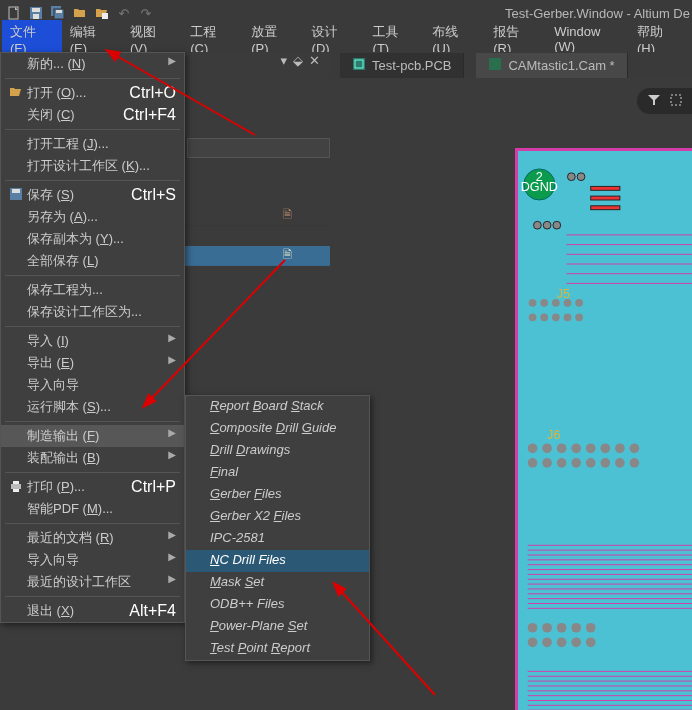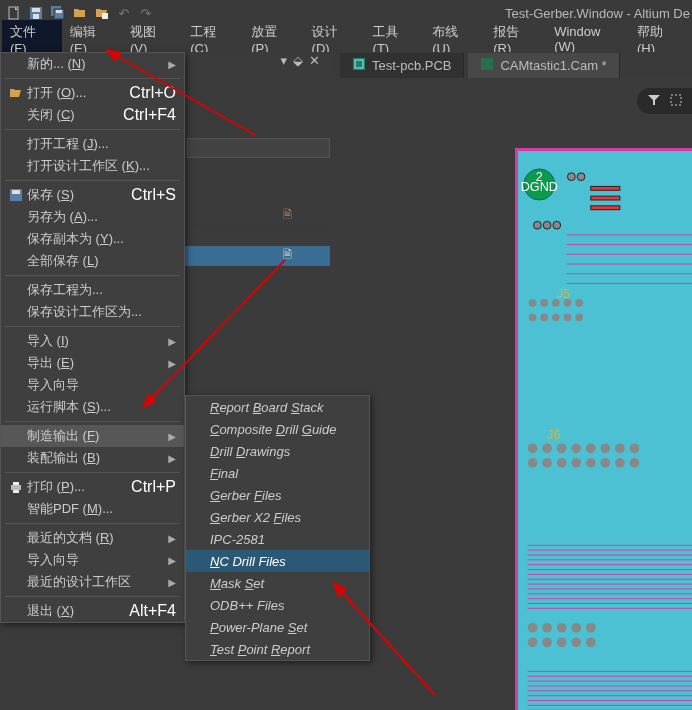--- a/index.html
+++ b/index.html
@@ -51,21 +51,21 @@
       display: flex;
       align-items: center;
       padding: 0 2px;
     }
     .menu-item {
       padding: 3px 8px;
       color: #ccc;
       cursor: pointer;
     }
     .menu-item.active {
-      background: #0f172a;
+      background: #1d4ed8;
     }
     .content {
       position: relative;
       height: calc(100% - 52px);
       background: #3b3b3b;
     }
     .left-panel {
       width: 330px;
       position: absolute;
       top: 0;
@@ -81,21 +81,21 @@
       gap: 6px;
       padding-right: 10px;
       color: #bbb;
       font-size: 11px;
     }
     .tabs {
       height: 26px;
       display: flex;
       align-items: end;
       padding-left: 340px;
-      gap: 4px;
+      gap: 12px;
       position: absolute;
       top: 0;
       background: #3a3a3a;
       width: 100%;
     }
     .tab {
       display: flex;
       align-items: center;
       gap: 6px;
       padding: 4px 12px;
@@ -144,21 +144,21 @@
       top: 52px;
       left: 0;
       width: 185px;
       background: #3f3f3f;
       border: 1px solid #555;
       box-shadow: 2px 2px 6px rgba(0,0,0,0.5);
       z-index: 100;
     }
     .menu-row {
       display: flex;
-      align-items: center;
+      align-items: flex-start;
       padding: 2px 8px 2px 4px;
       color: #ccc;
       cursor: pointer;
       min-height: 22px;
       position: relative;
     }
     .menu-row.highlighted {
       background: #575757;
     }
     .menu-row-icon {

